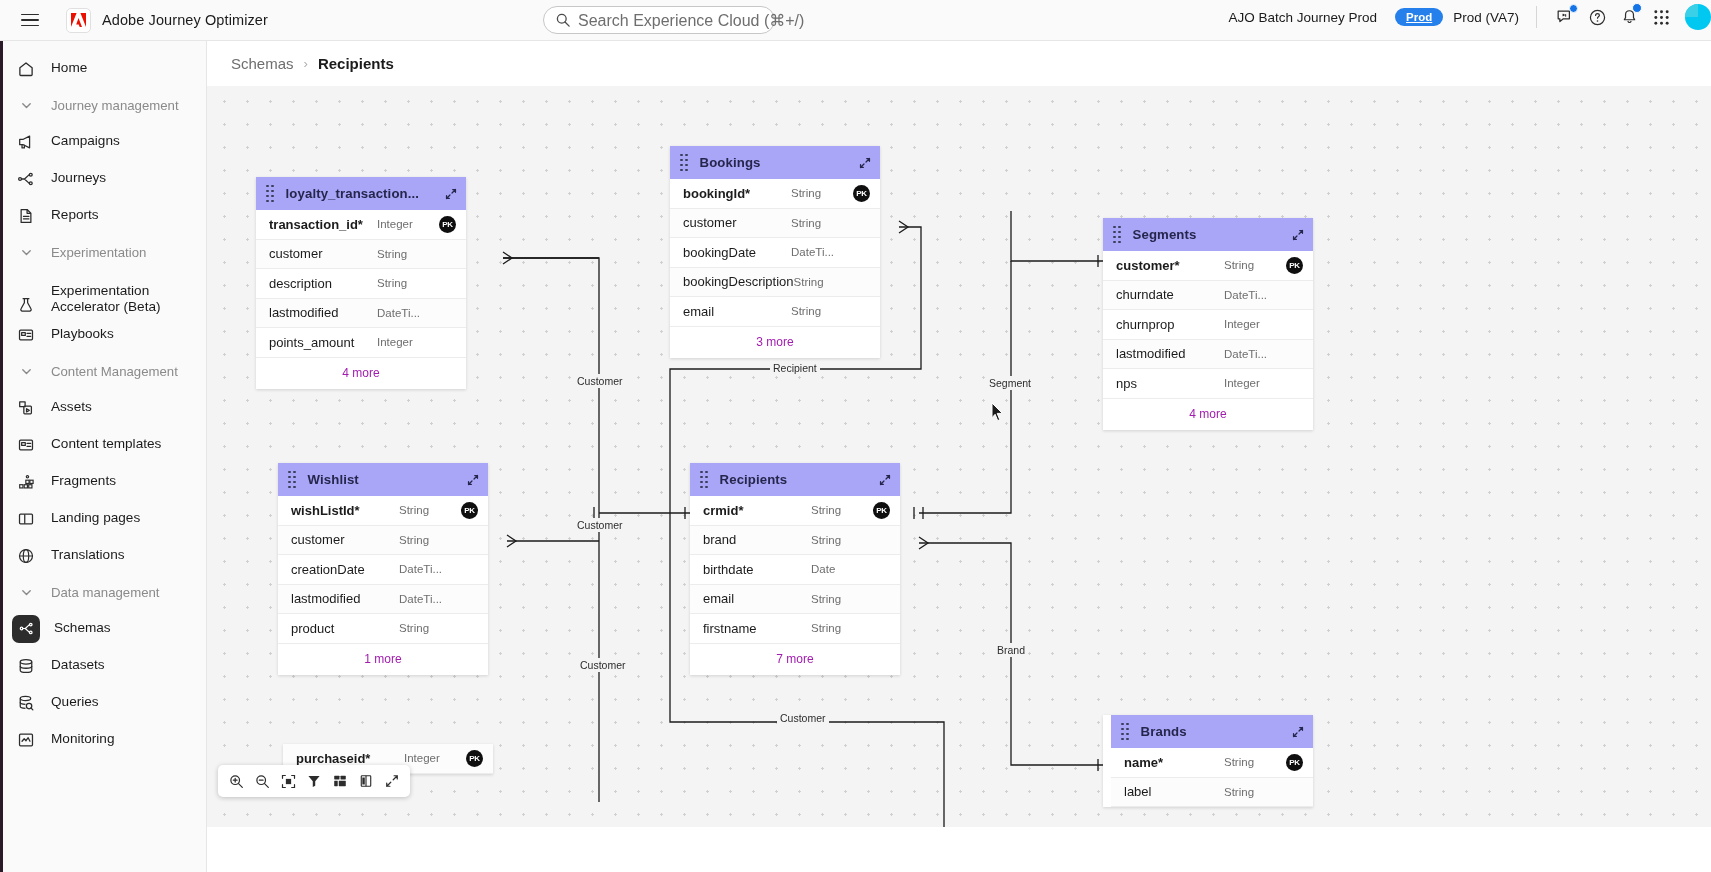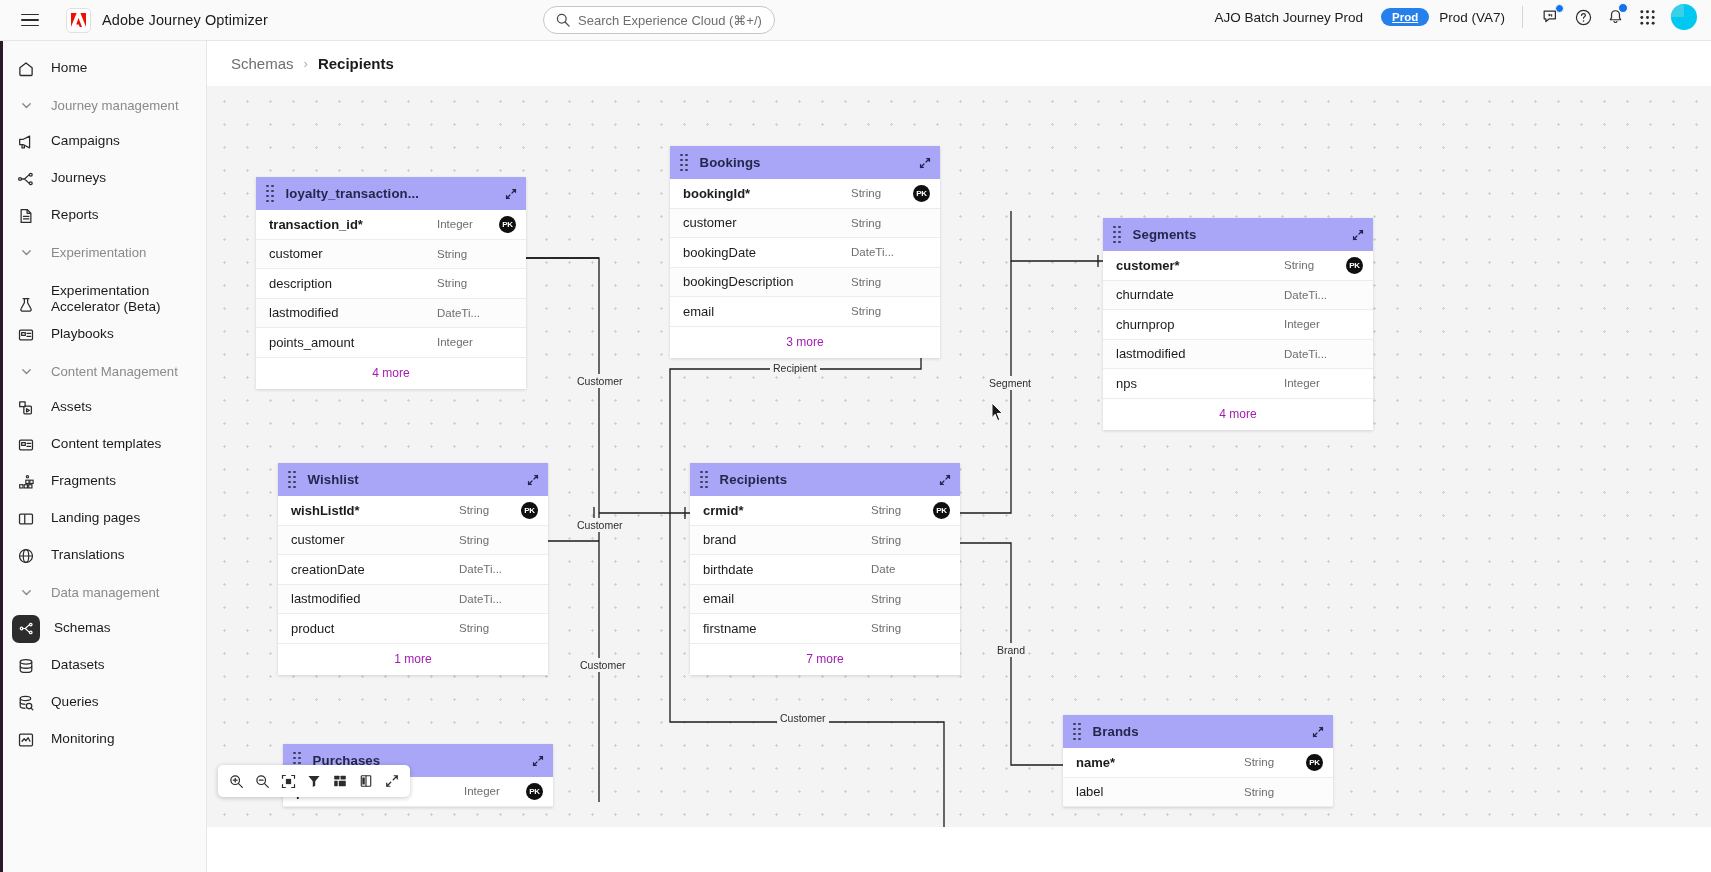--- a/index.html
+++ b/index.html
@@ -28,25 +28,25 @@
   }
   .adobe-mark svg { display: block; }
   .brand-title { font-size: 14.5px; color: #1b1b1b; letter-spacing: .1px; }
 
   .search-wrap {
     position: absolute; left: 543px; top: 6px; width: 232px; height: 28px;
     border: 1px solid #c7c7c7; border-radius: 14px; background: #fff;
     display: flex; align-items: center; padding: 0 12px; gap: 8px; cursor: text;
   }
   .search-wrap svg { flex: none; }
-  .search-ph { font-size: 13px; color: #6e6e6e; white-space: nowrap; }
+  .search-ph { font-size: 16px; color: #6e6e6e; white-space: nowrap; }
 
   .hdr-right {
     position: absolute; right: 0; top: 0; height: 34px;
-    display: flex; align-items: center; gap: 0; padding-right: 14px;
+    display: flex; align-items: center; gap: 0; 
   }
   .org-name { font-size: 13.5px; color: #1b1b1b; margin-right: 18px; white-space: nowrap; }
   .env-pill {
     background: #2680eb; color: #fff; font-size: 11.5px; font-weight: bold;
     border-radius: 9px; padding: 3px 11px; margin-right: 10px; cursor: pointer; text-decoration: underline;
   }
   .env-label { font-size: 13.5px; color: #1b1b1b; margin-right: 17px; white-space: nowrap; }
   .hdr-div { width: 1px; height: 22px; background: #d6d6d6; margin-right: 12px; }
   .hdr-icon {
     width: 32px; height: 32px; display: flex; align-items: center; justify-content: center;
@@ -106,21 +106,21 @@
     background-size: 23px 23px;
     background-position: 6px 4px;
     overflow: hidden;
   }
   .canvas-footer {
     position: absolute; left: 0; top: 786px; width: 1504px; height: 45px; background: #fff;
   }
 
   
   .er {
-    position: absolute; width: 270px; background: #fff;
+    position: absolute; width: 210px; background: #fff;
     box-shadow: 0 1px 3px rgba(0,0,0,.14); z-index: 5;
   }
   .er-head {
     height: 33px; background: #a9a6f7; display: flex; align-items: center;
     padding: 0 10px; gap: 12px; position: relative; cursor: move;
   }
   .grip { display: grid; grid-template-columns: 2.5px 2.5px; gap: 2.6px; }
   .grip i { width: 2.5px; height: 2.5px; background: #3d3d5c; border-radius: 50%; display: block; }
   .er-title { font-size: 13.2px; font-weight: bold; color: #26264d; letter-spacing: .1px; }
   .er-expand { position: absolute; right: 9px; top: 50%; transform: translateY(-50%); cursor: pointer; display:flex; }
@@ -728,46 +728,28 @@
         </div>
       <div class="er-row">
           <span class="er-field">firstname</span>
           <span class="er-type">String</span>
           <span class="pk-spacer"></span>
         </div>
       <div class="er-more">7 more</div>
     </div>
 
     <div class="er" style="left:76px; top:658px;">
-      <div class="er-head">
-        <span class="grip">
-            <i></i>
-            <i></i>
-            <i></i>
-            <i></i>
-            <i></i>
-            <i></i>
-            <i></i>
-            <i></i>
-          </span>
-        <span class="er-title">Purchases</span>
-        <span class="er-expand">
-            <svg width="12" height="12" viewBox="0 0 14 14" fill="none" stroke="#26264d" stroke-width="1.5" stroke-linecap="round">
-              <path d="M8.2 5.8L12.2 1.8M12.2 1.8h-3.2M12.2 1.8v3.2M5.8 8.2L1.8 12.2M1.8 12.2h3.2M1.8 12.2V9"></path>
-            </svg>
-          </span>
-      </div>
       <div class="er-row pk">
           <span class="er-field">purchaseid*</span>
           <span class="er-type">Integer</span>
           <span class="pk-badge">PK</span>
         </div>
     </div>
 
-    <div class="er" style="left:856px; top:629px;">
+    <div class="er" style="left:896px; top:629px;padding-left:8px;">
       <div class="er-head">
         <span class="grip">
             <i></i>
             <i></i>
             <i></i>
             <i></i>
             <i></i>
             <i></i>
             <i></i>
             <i></i>

